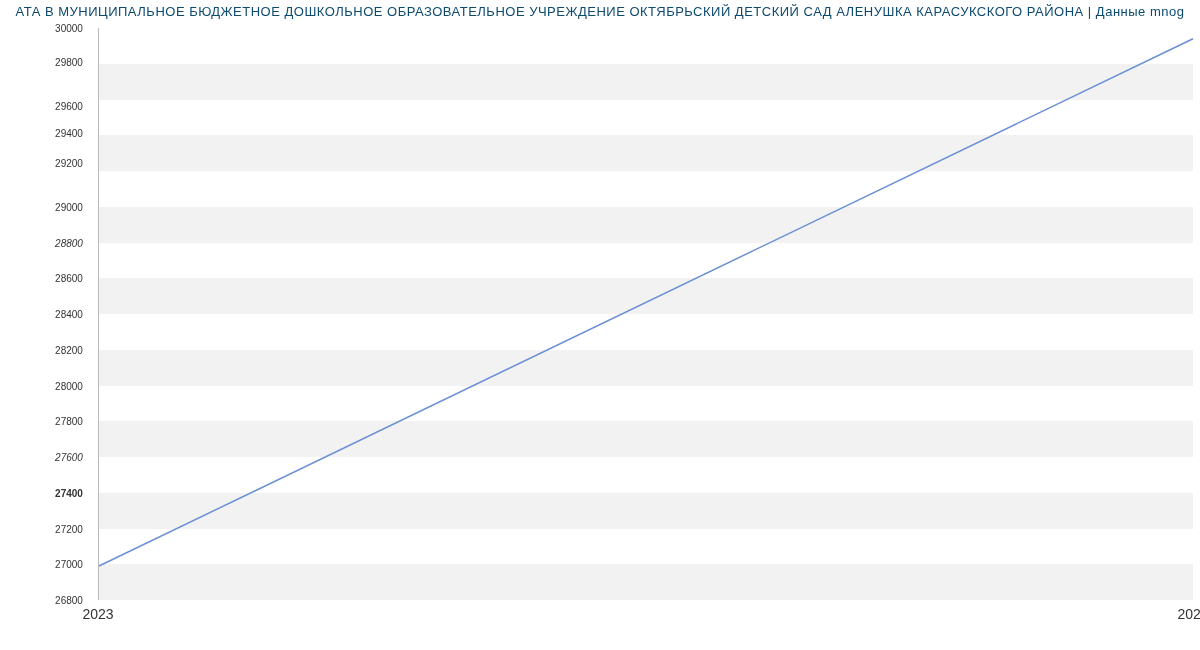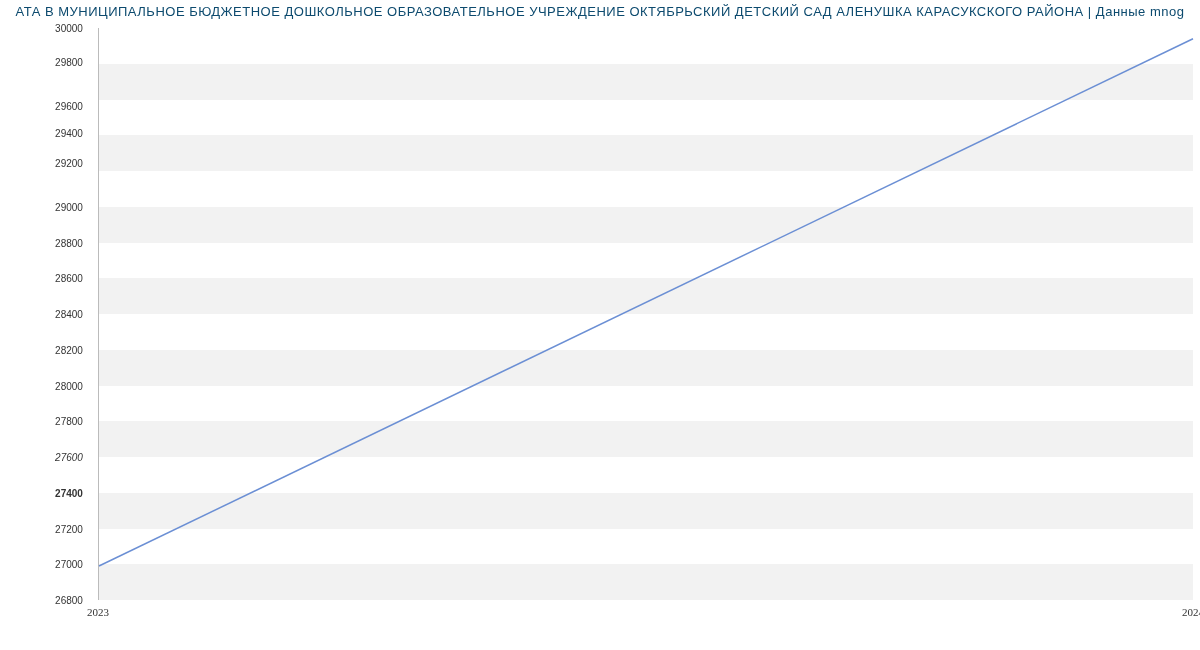--- a/index.html
+++ b/index.html
@@ -48,24 +48,23 @@
     right: 1106px;
     width: 50px;
     text-align: center;
     font-size: 10px;
     color: #333;
     transform: translateY(-50%);
   }
   .x-tick {
     position: absolute;
     top: 606px;
-    font-size: 11px;
+    font-size: 14px;
     color: #333;
     transform: translateX(-50%);
-    font-family: Liberation Serif, serif;
   }
   svg.line-layer {
     position: absolute;
     left: 0;
     top: 0;
     width: 100%;
     height: 100%;
     overflow: visible;
   }
   .series-line {
@@ -99,21 +98,21 @@
 <div class="y-tick" style="top: 600px;">26800</div>
     <div class="y-tick" style="top: 564.25px;">27000</div>
     <div class="y-tick" style="top: 528.5px;">27200</div>
     <div class="y-tick" style="top: 492.75px; font-weight: bold;">27400</div>
     <div class="y-tick" style="top: 457px; font-style: italic;">27600</div>
     <div class="y-tick" style="top: 421.25px;">27800</div>
     <div class="y-tick" style="top: 385.5px;">28000</div>
     <div class="y-tick" style="top: 349.75px;">28200</div>
     <div class="y-tick" style="top: 314px;">28400</div>
     <div class="y-tick" style="top: 278.25px;">28600</div>
-    <div class="y-tick" style="top: 242.5px;">28800</div>
+    <div class="y-tick" style="top: 242.5px; font-style: italic;">28800</div>
     <div class="y-tick" style="top: 206.75px;">29000</div>
     <div class="y-tick" style="top: 163px;">29200</div>
     <div class="y-tick" style="top: 133px;">29400</div>
     <div class="y-tick" style="top: 106px;">29600</div>
     <div class="y-tick" style="top: 62px;">29800</div>
     <div class="y-tick" style="top: 28px;">30000</div>
     <div class="x-tick" style="left: 98px;">2023</div>
     <div class="x-tick" style="left: 1193px;">2024</div>
   </div>
 

